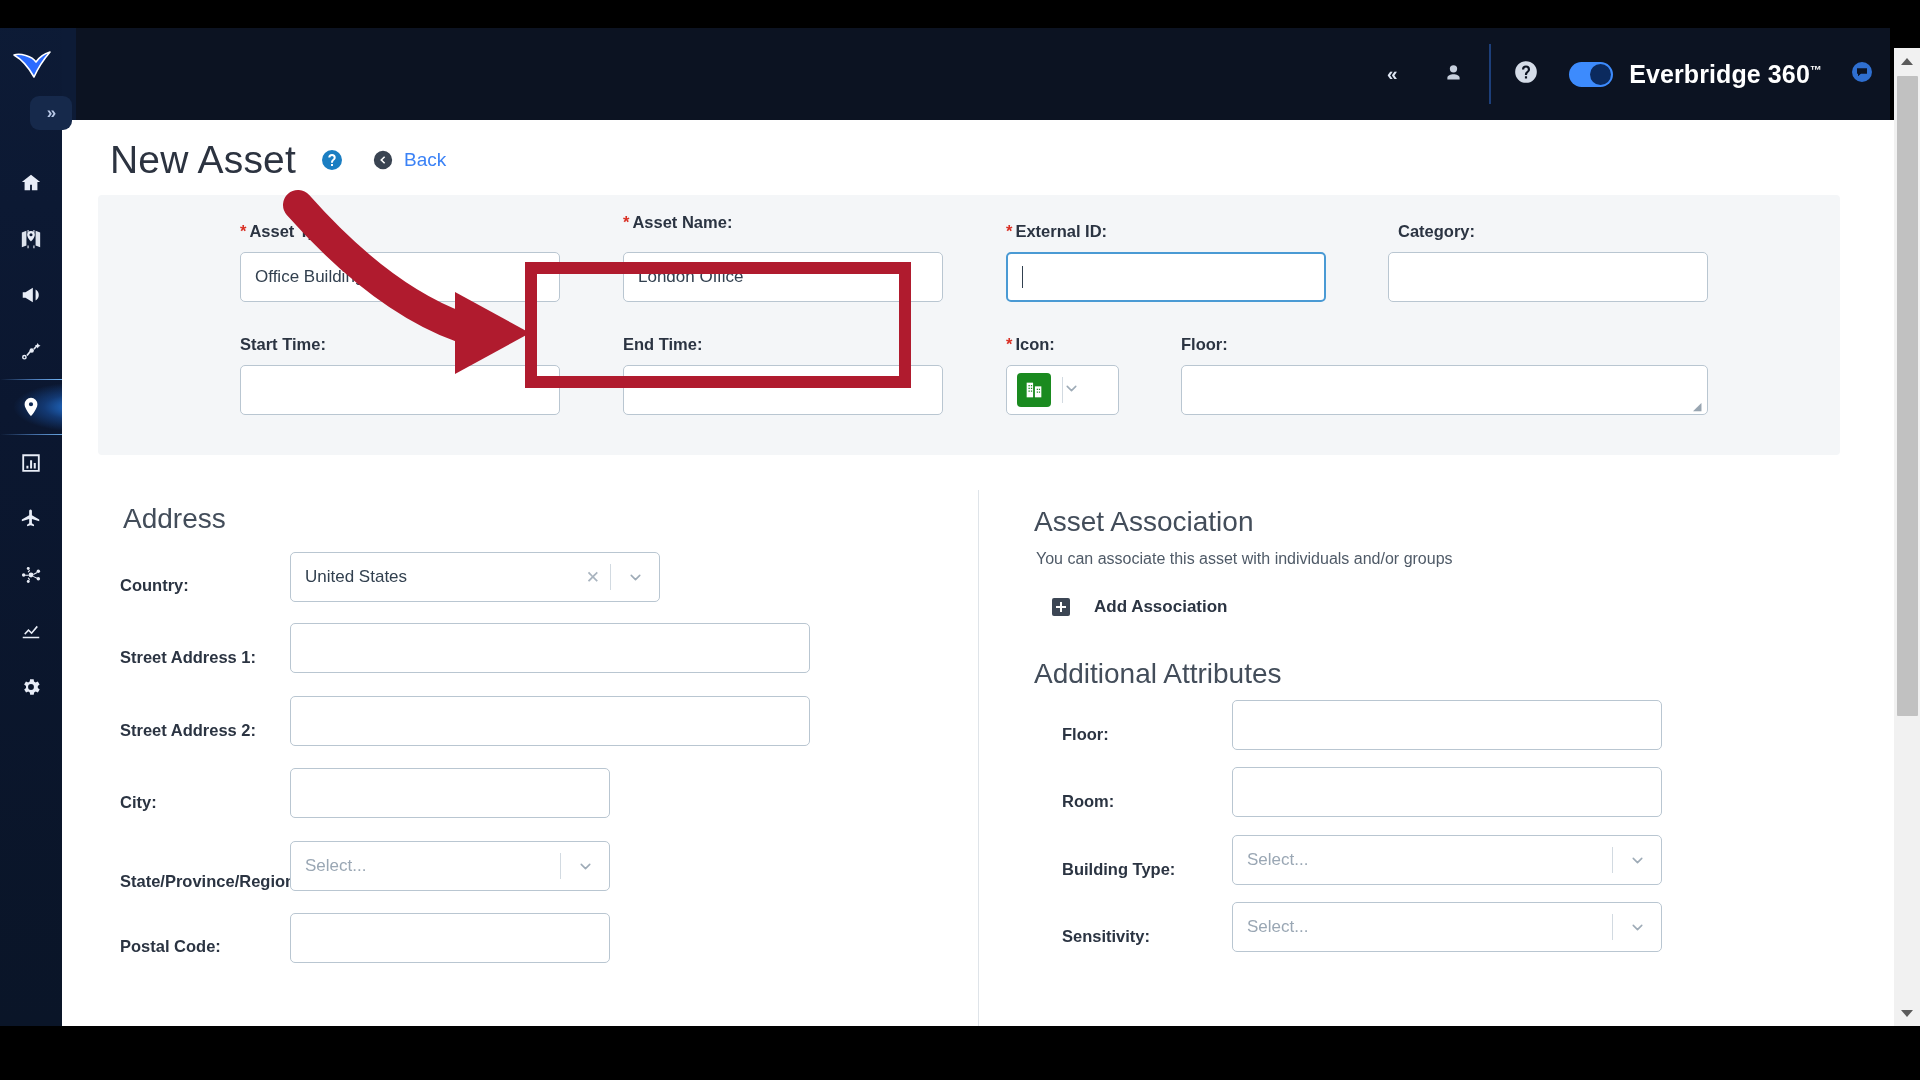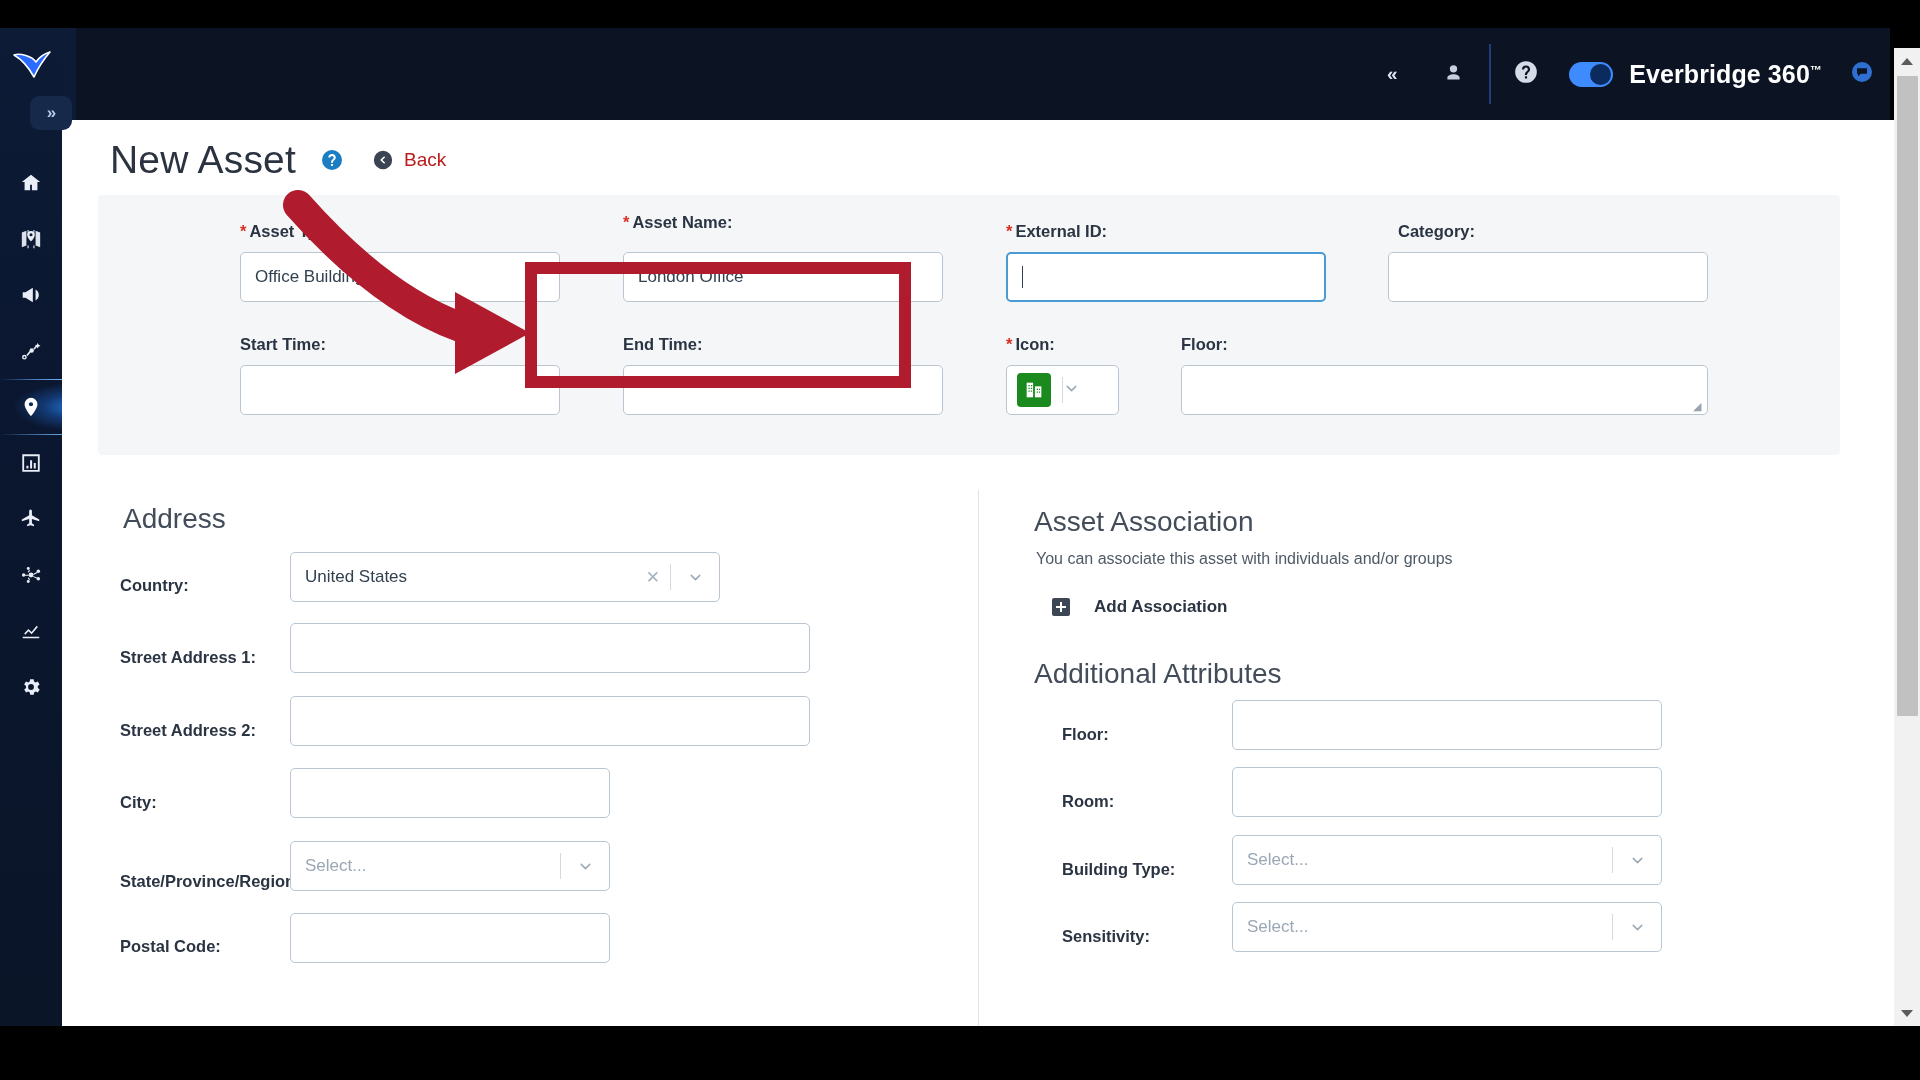--- a/index.html
+++ b/index.html
@@ -77,21 +77,21 @@
     position:absolute; left:62px; top:120px; width:1833px; height:906px;
     background:#fff; overflow:hidden; z-index:10;
   }
 
   .page-head { position:absolute; left:48px; top:18px; display:flex; align-items:center; gap:0; }
   .page-title { font-size:39px; color:#2c3340; font-weight:400; letter-spacing:.2px; }
   .title-help { margin-left:24px; width:24px; height:24px; cursor:pointer;}
   .title-help svg { width:24px; height:24px; fill:#1b7ec2; display:block;}
   .back-wrap { margin-left:28px; display:flex; align-items:center; gap:10px; cursor:pointer;}
   .back-wrap svg { width:22px; height:22px; fill:#3a4452; display:block;}
-  .back-label { font-size:19px; color:#b91c1c; }
+  .back-label { font-size:19px; color:#3b82f6; }
 
   
   .form-card {
     position:absolute; left:36px; top:75px; width:1742px; height:260px;
     background:#f4f6f8; border-radius:4px;
   }
   .lbl {
     font-size:16.5px; color:#2b3442; font-weight:700; white-space:nowrap;
   }
   .req { color:#d93025; font-weight:700; margin-right:3px; }
@@ -391,21 +391,21 @@
       <div class="textarea" style="position:absolute;left:1083px;top:170px;width:527px;height:50px;">
         <div class="resizer">◢</div>
       </div>
     </div>
 
     <div class="col-sep" style="left:916px;top:370px;height:540px;"></div>
 
     <div style="position:absolute;left:61px;top:383px;" class="sec-title">Address</div>
 
     <div class="fld-label" style="position:absolute;left:58px;top:456px;">Country:</div>
-    <div class="sel" style="position:absolute;left:228px;top:432px;width:430px;height:50px;">
+    <div class="sel" style="position:absolute;left:228px;top:432px;width:370px;height:50px;">
       <span class="val">United States</span>
       <span class="clr">✕</span>
       <span class="vbar"></span>
       <span class="chev">
         <svg viewBox="0 0 24 24">
             <path d="M6 9l6 6 6-6" stroke-linecap="round" stroke-linejoin="round"></path>
           </svg>
       </span>
     </div>
 

